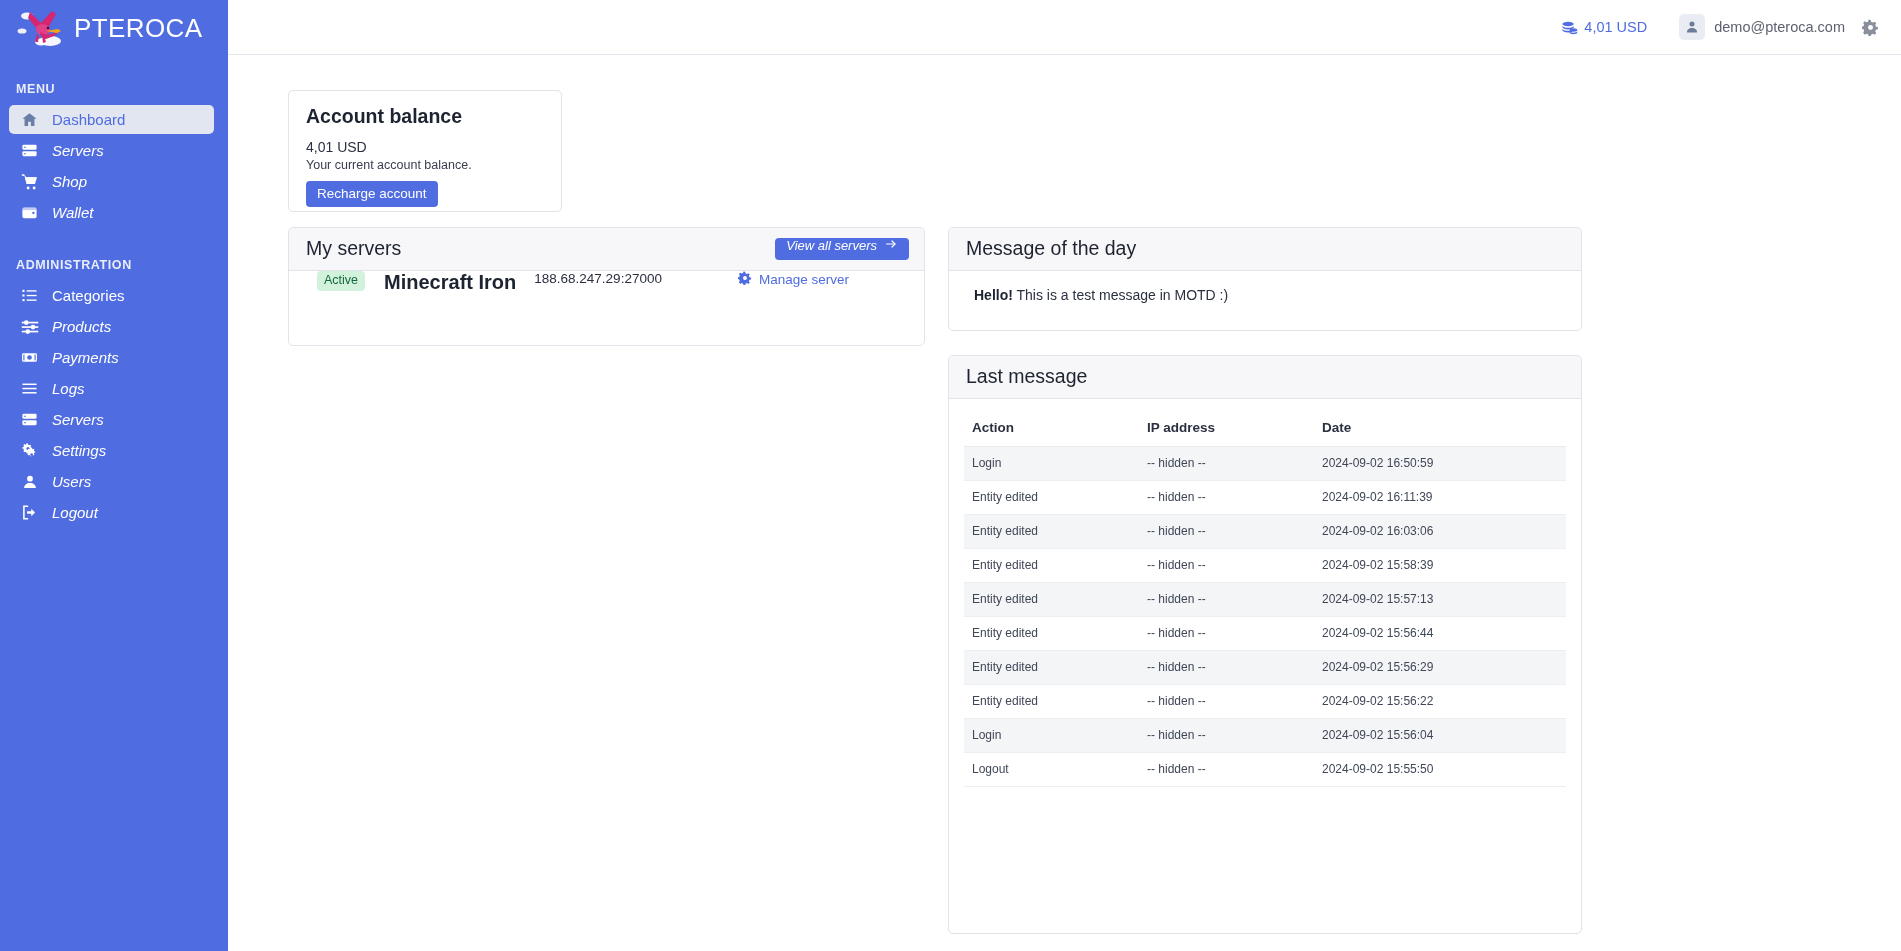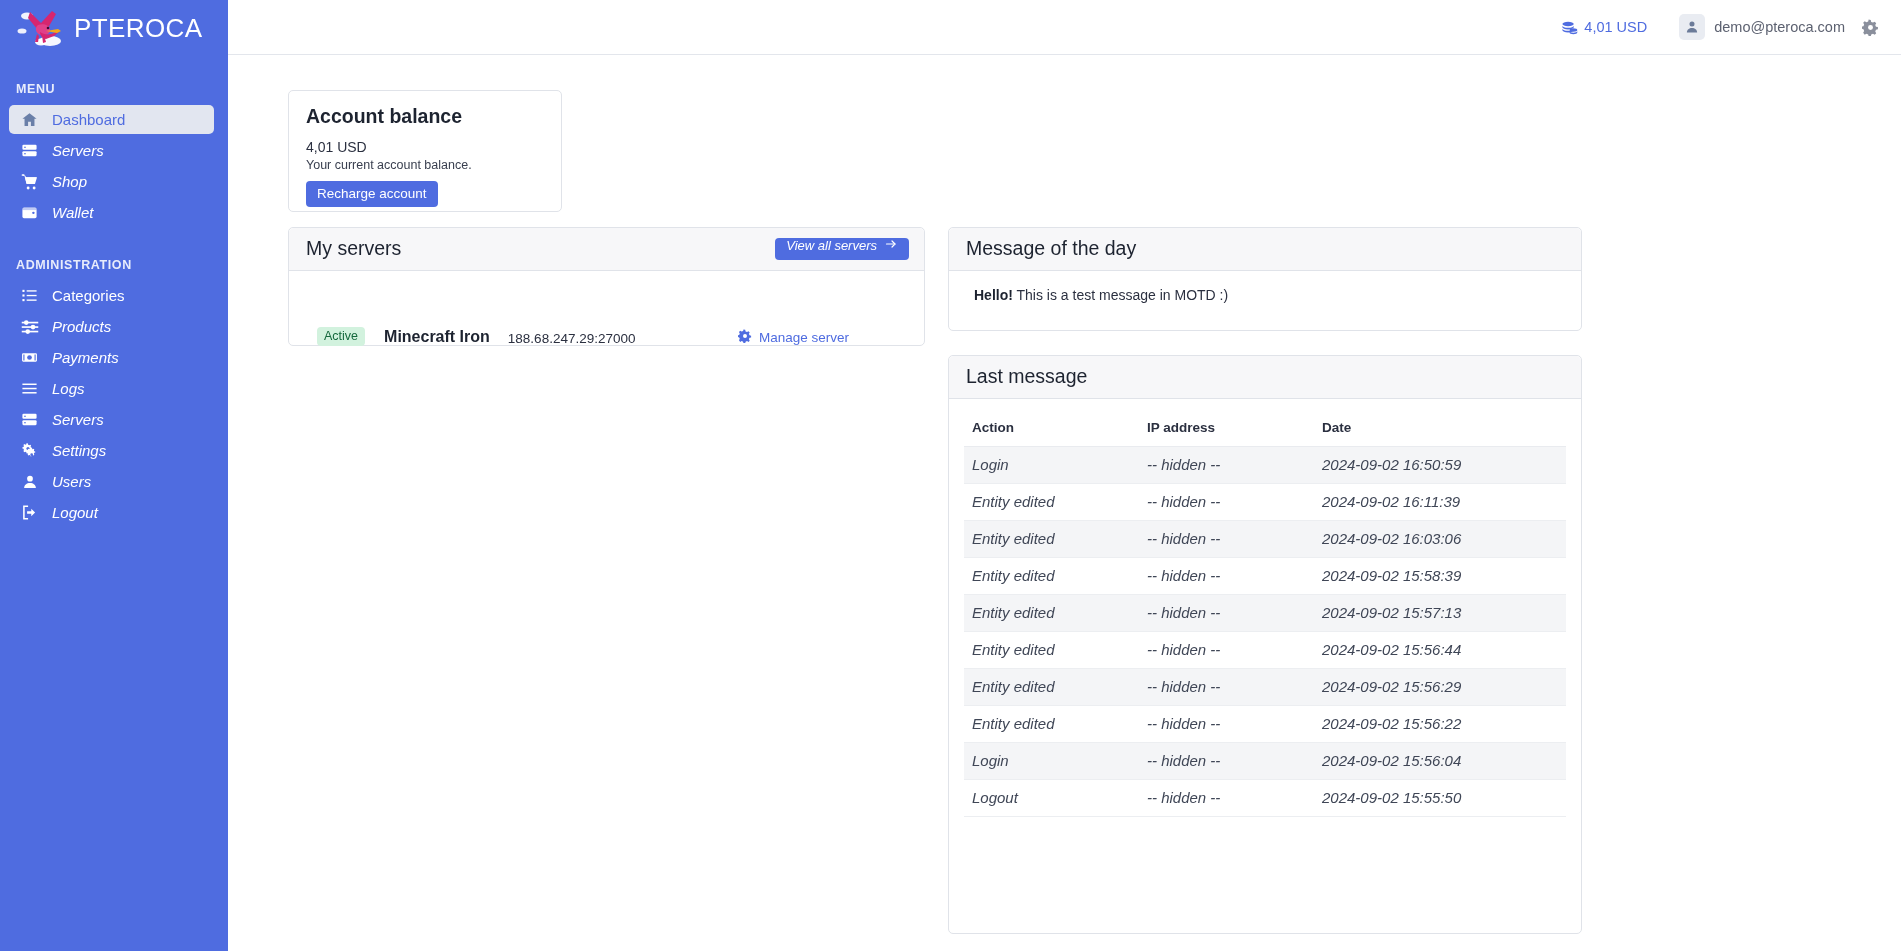--- a/index.html
+++ b/index.html
@@ -222,34 +222,34 @@
 
   
   #servers-card {
     left: 60px;
     top: 172px;
     width: 637px;
     height: 119px;
   }
   .server-row {
     display: flex;
-    align-items: flex-end;
+    align-items: flex-start;
     height: 75px;
-    padding: 0 17px 0 28px;
+    padding: 0 17px 8px 28px;
   }
   .badge-active {
     background: #d2f2de;
     color: #14683c;
     font-size: 12.5px;
     border-radius: 4px;
     padding: 3px 7px 4px 7px;
     line-height: 1;
   }
   .server-name {
-    font-size: 16px;
+    font-size: 20px;
     font-weight: 700;
     color: #1d2330;
     margin-left: 19px;
   }
   .server-ip {
     font-size: 13.5px;
     color: #2b3040;
     margin-left: 18px;
   }
   .manage-link {
@@ -293,26 +293,25 @@
   }
   table.activity th {
     text-align: left;
     font-size: 13.5px;
     font-weight: 700;
     color: #2b3040;
     padding: 8px 0 11px 8px;
     border-bottom: 1px solid #e9ebef;
   }
   table.activity td {
-    font-size: 15px;
+    font-size: 12px;
     color: #3f4656;
     padding: 9px 0 10px 8px;
     border-bottom: 1px solid #eceef1;
     white-space: nowrap;
-    font-style: italic;
   }
   table.activity tbody tr:nth-child(odd) td { background: #f4f5f7; }
   table.activity tbody tr:nth-child(even) td { background: #ffffff; }
   .col-action { width: 175px; }
   .col-ip { width: 175px; }
   .col-date { width: auto; }
 
   .ic { display: block; }
 </style>
 </head>

